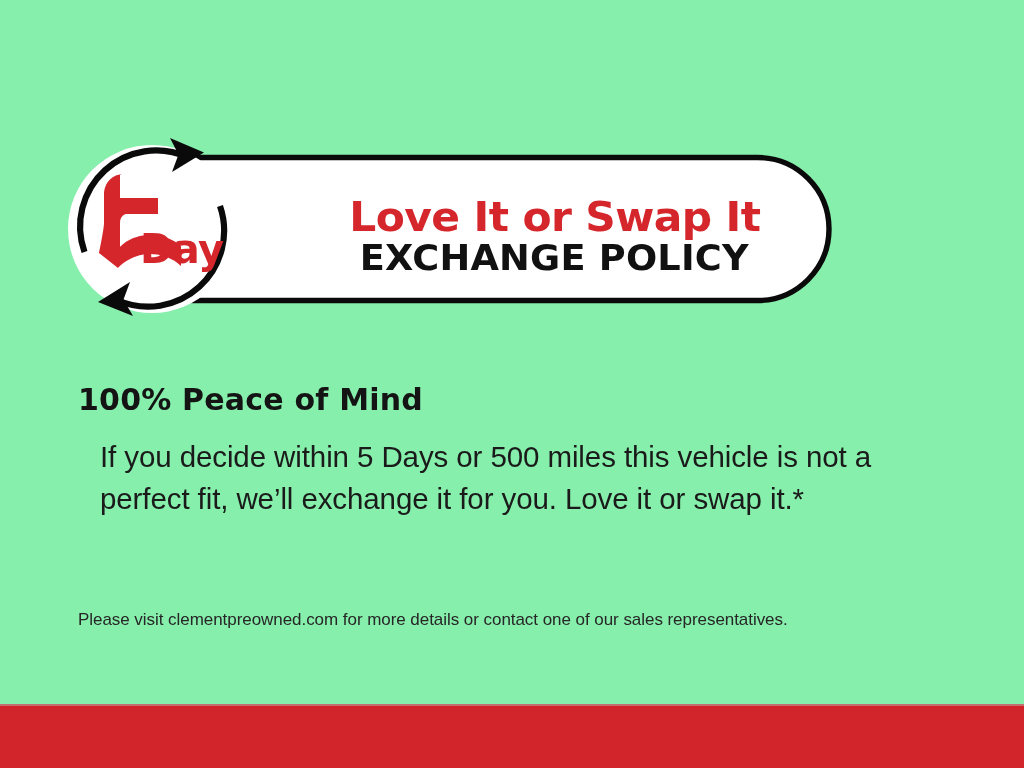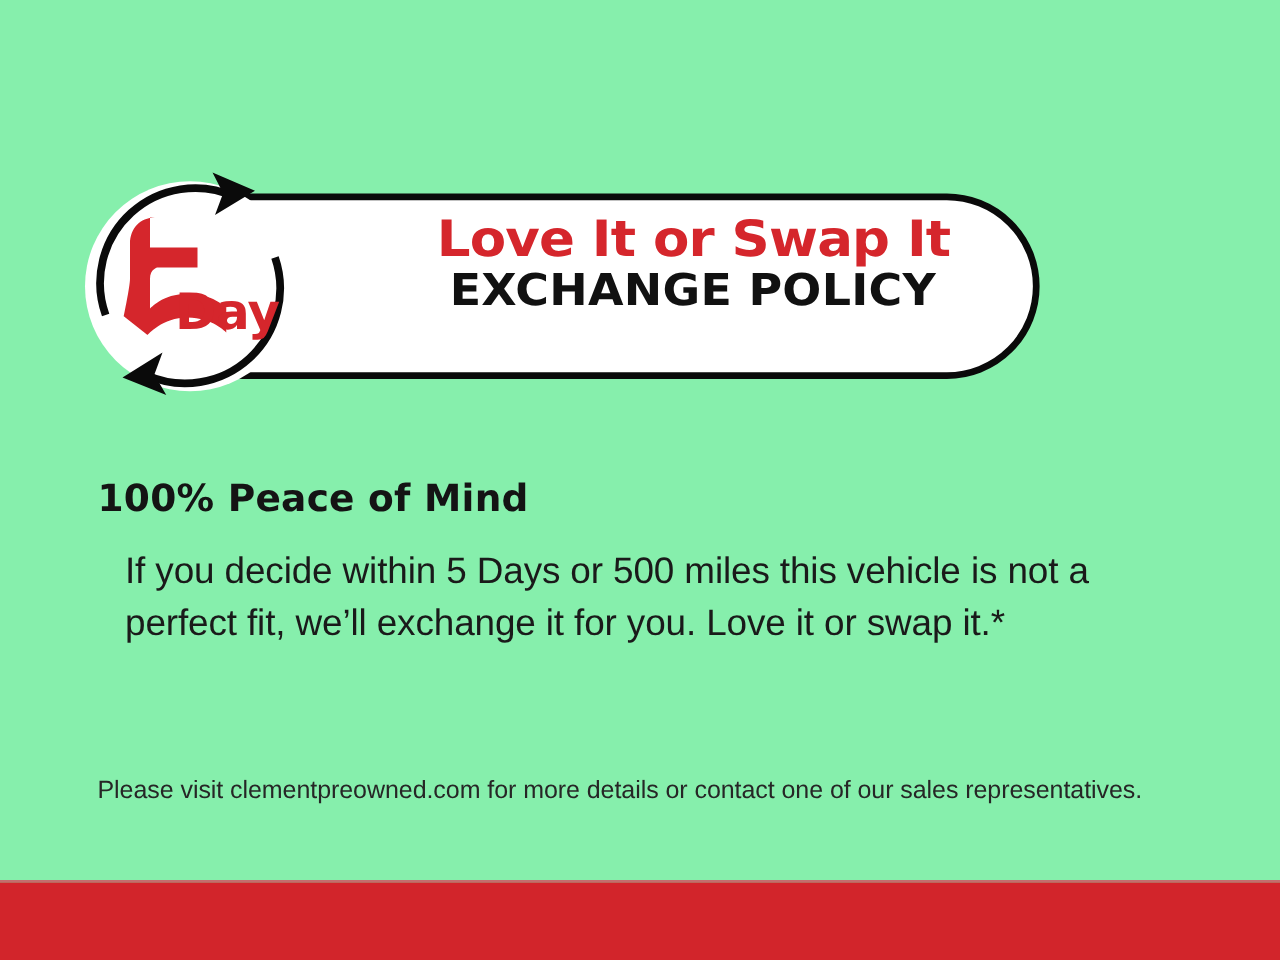--- a/index.html
+++ b/index.html
@@ -45,21 +45,21 @@
   
   .pill-text {
     position:absolute;
     left:205px;
     top:40px;
     width:575px;
     height:130px;
     display:flex;
     flex-direction:column;
     align-items:center;
-    justify-content:flex-start;
+    justify-content:center;
     pointer-events:none;
   }
 
   .pill-line1 {
     color:#D5262C;
     font-family:"DejaVu Sans", sans-serif;
     font-weight:bold;
     font-size:40px;
     line-height:1.02;
     letter-spacing:-0.6px;
@@ -109,25 +109,24 @@
   }
 
   .finePrint {
     position:absolute;
     left:78px;
     top:610px;
     width:860px;
     color:#262626;
     font-family:"Liberation Sans", sans-serif;
     font-weight:400;
-    font-size:20px;
+    font-size:17px;
     line-height:20px;
     letter-spacing:-0.05px;
     white-space:nowrap;
-    margin-top:12px;
   }
 
   
   .bottom-bar {
     position:absolute;
     left:0;
     top:706px;
     width:1024px;
     height:62px;
     background:#D2252B;

